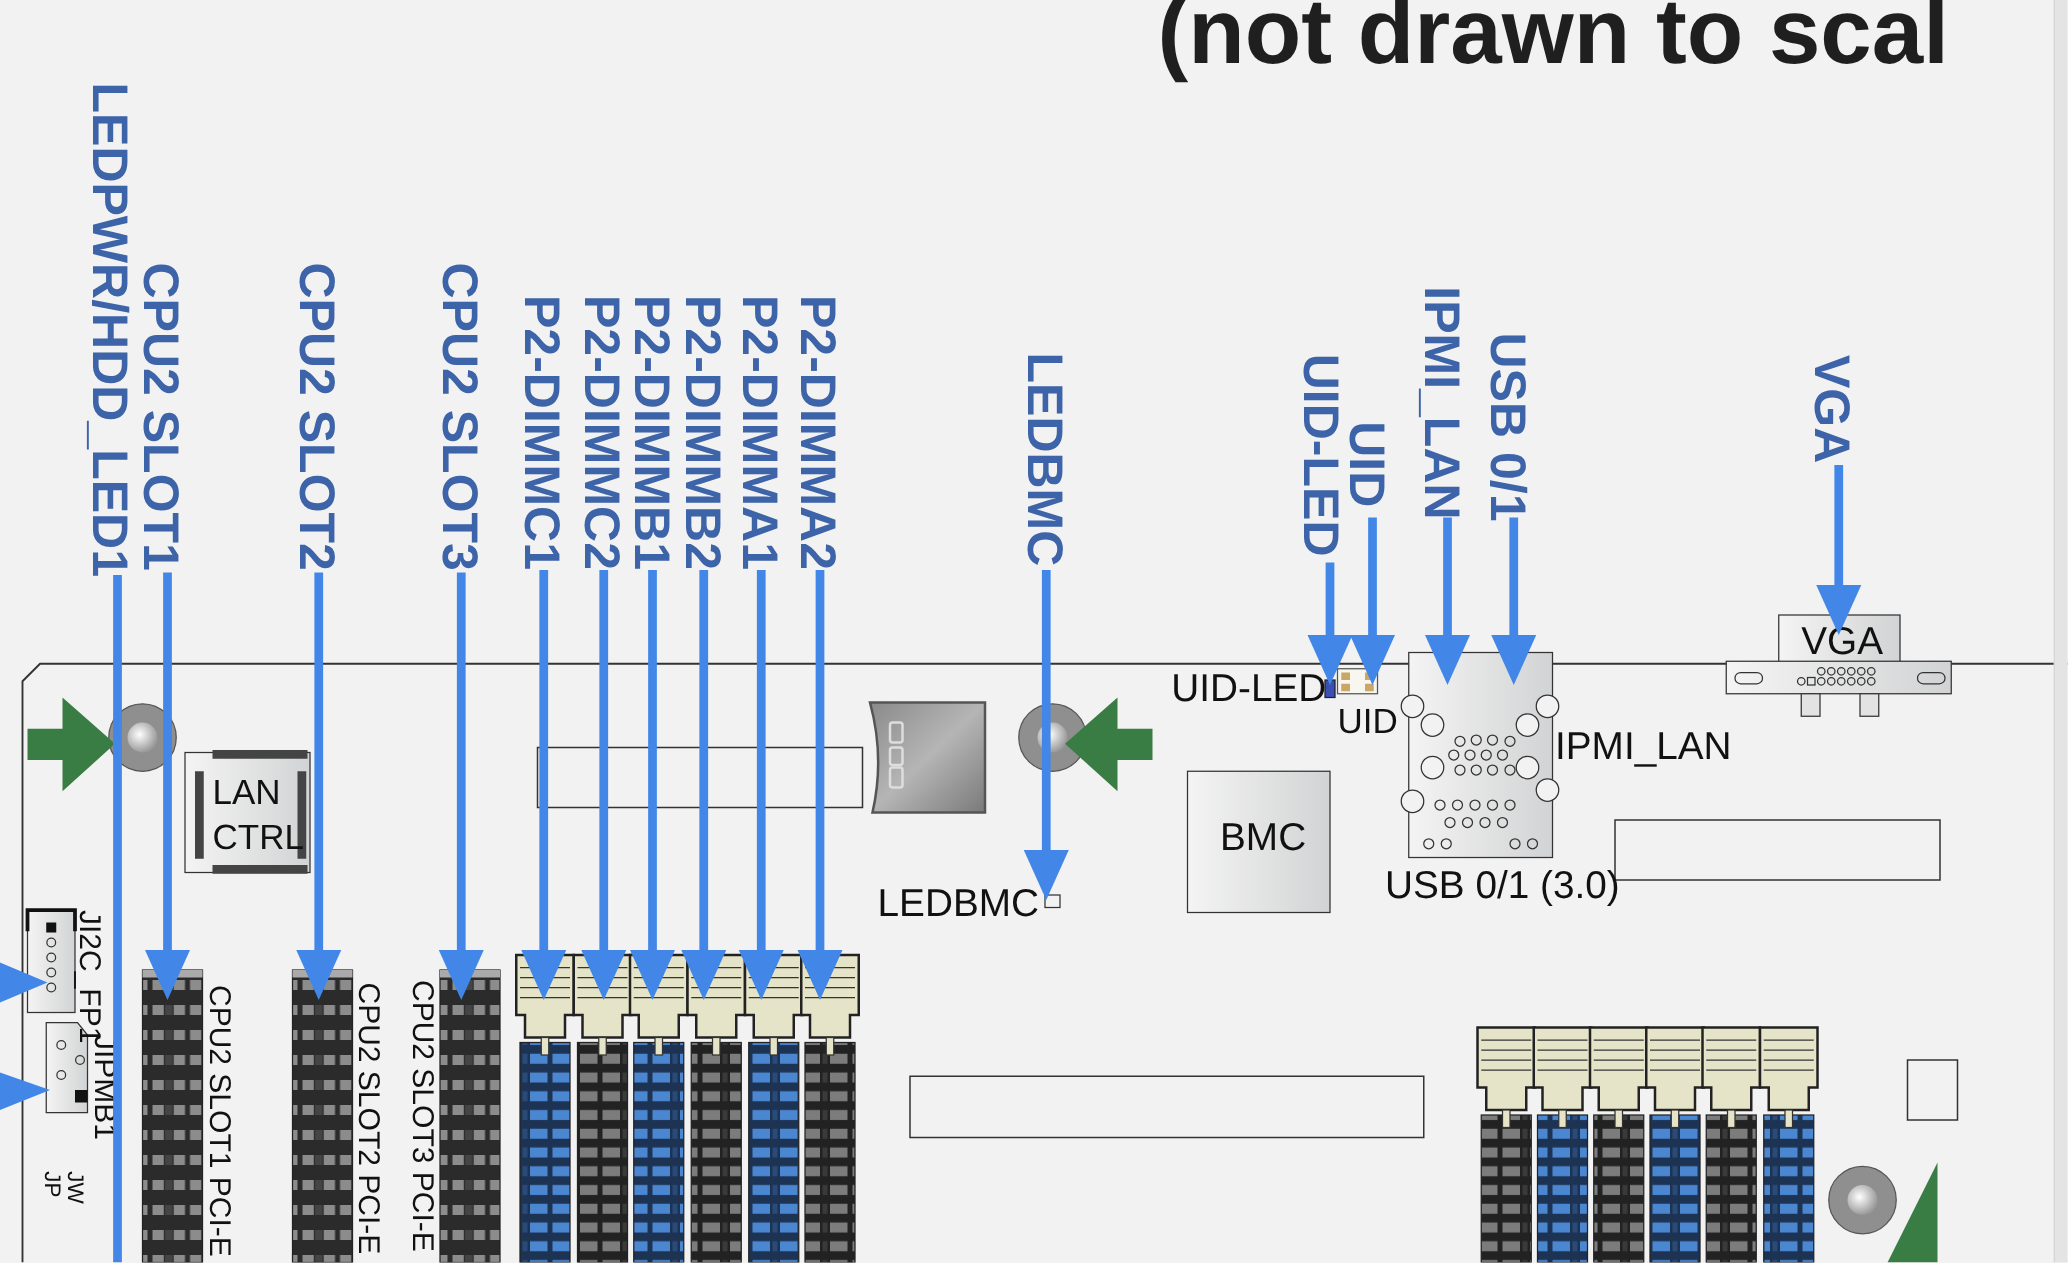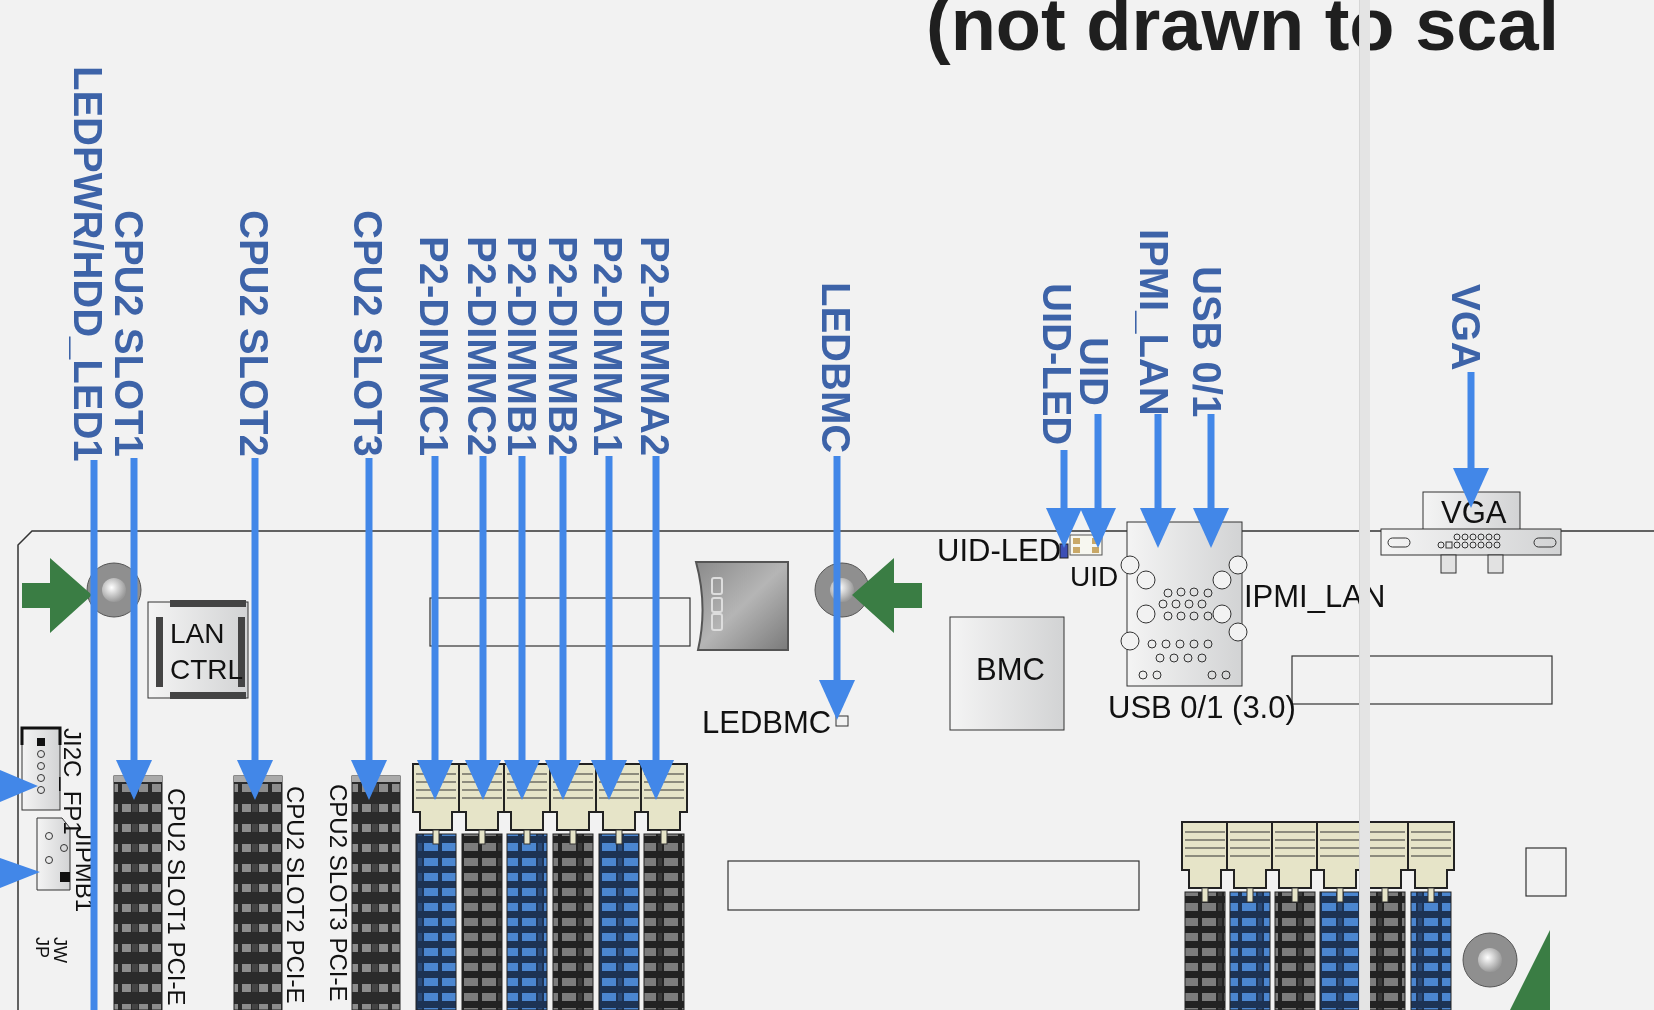--- a/index.html
+++ b/index.html
@@ -1,18 +1,18 @@
 <!DOCTYPE html>
 <html><head>
 <meta charset="utf-8">
 <style>
   html, body { margin:0; padding:0; }
   body { width:1654px; height:1010px; overflow:hidden; background:#f2f2f2; position:relative;
          font-family:"Liberation Sans", sans-serif; }
-  #stage { position:absolute; left:0; top:0; width:1370px; height:1010px; }
+  #stage { position:absolute; left:0; top:0; width:1654px; height:1010px; }
   svg { position:absolute; left:0; top:0; }
   .title { font-family:"Liberation Sans", sans-serif; font-weight:bold; font-size:74px; fill:#1f1f1f; }
   .vlabel { font-family:"Liberation Sans", sans-serif; font-weight:bold; font-size:40px; fill:#3d63a8; }
   .blabel { font-family:"Liberation Sans", sans-serif; font-size:31px; fill:#111; }
   .slabel { font-family:"Liberation Sans", sans-serif; font-size:24px; fill:#111; }
   .scrollbar { position:absolute; right:0; top:0; width:10px; height:1010px; background:#e4e4e4; border-left:1px solid #d6d6d6; }
 </style>
 </head>
 <body>
 

